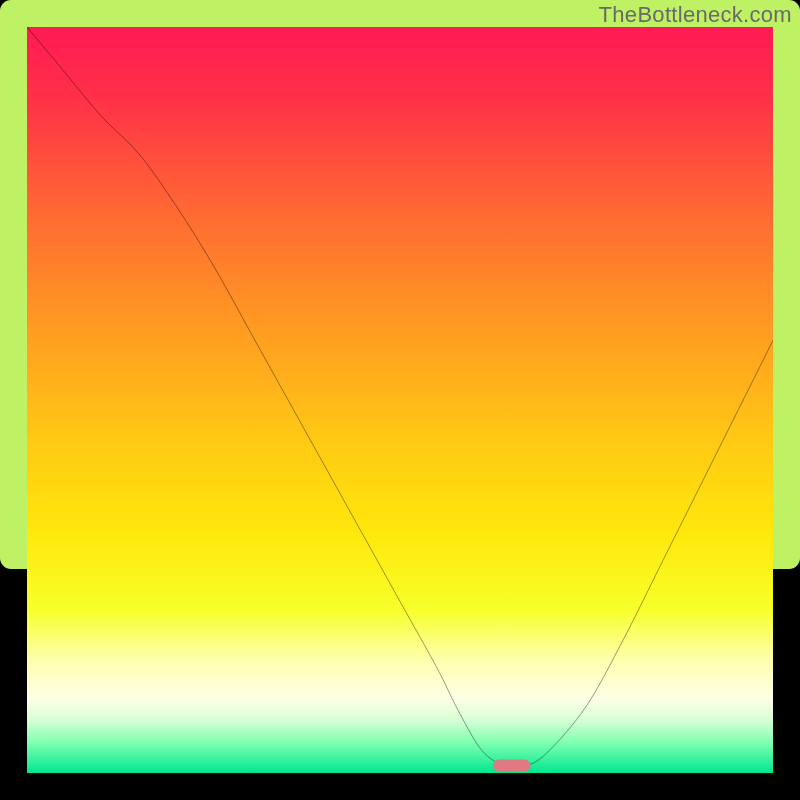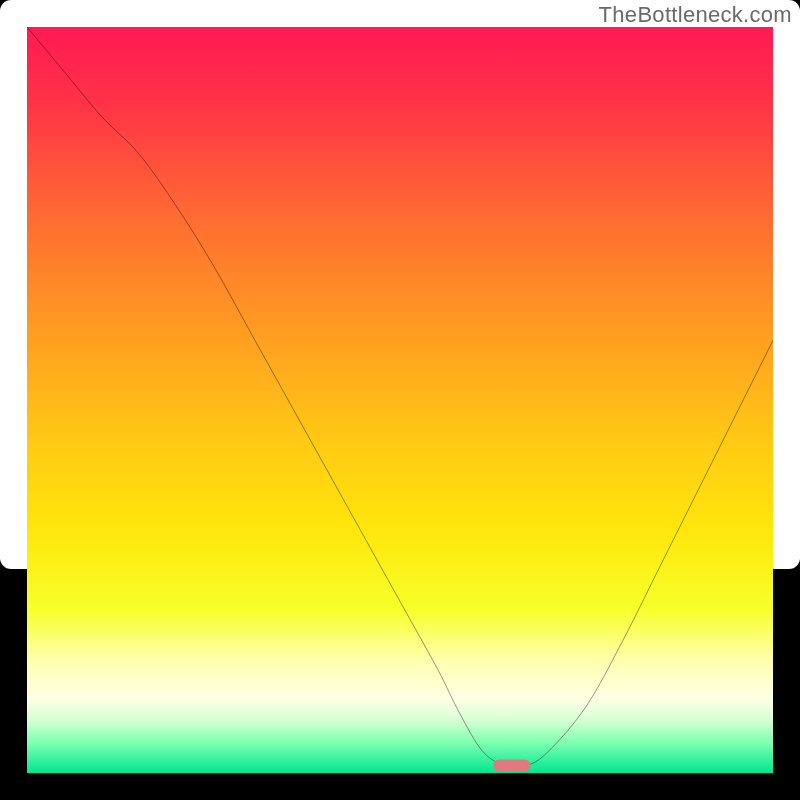--- a/index.html
+++ b/index.html
@@ -8,21 +8,21 @@
     width: 800px;
     height: 800px;
     overflow: hidden;
     background: #000;
     font-family: Arial, Helvetica, sans-serif;
   }
   .frame {
     position: relative;
     width: 800px;
     height: 569px;
-    background: #ffffff;
+    background: #bef264;
     border-radius: 11px;
   }
   .watermark {
     position: absolute;
     top: 2px;
     right: 8px;
     color: #6a6a6a;
     font-size: 22px;
     font-weight: 500;
     letter-spacing: 0.3px;

